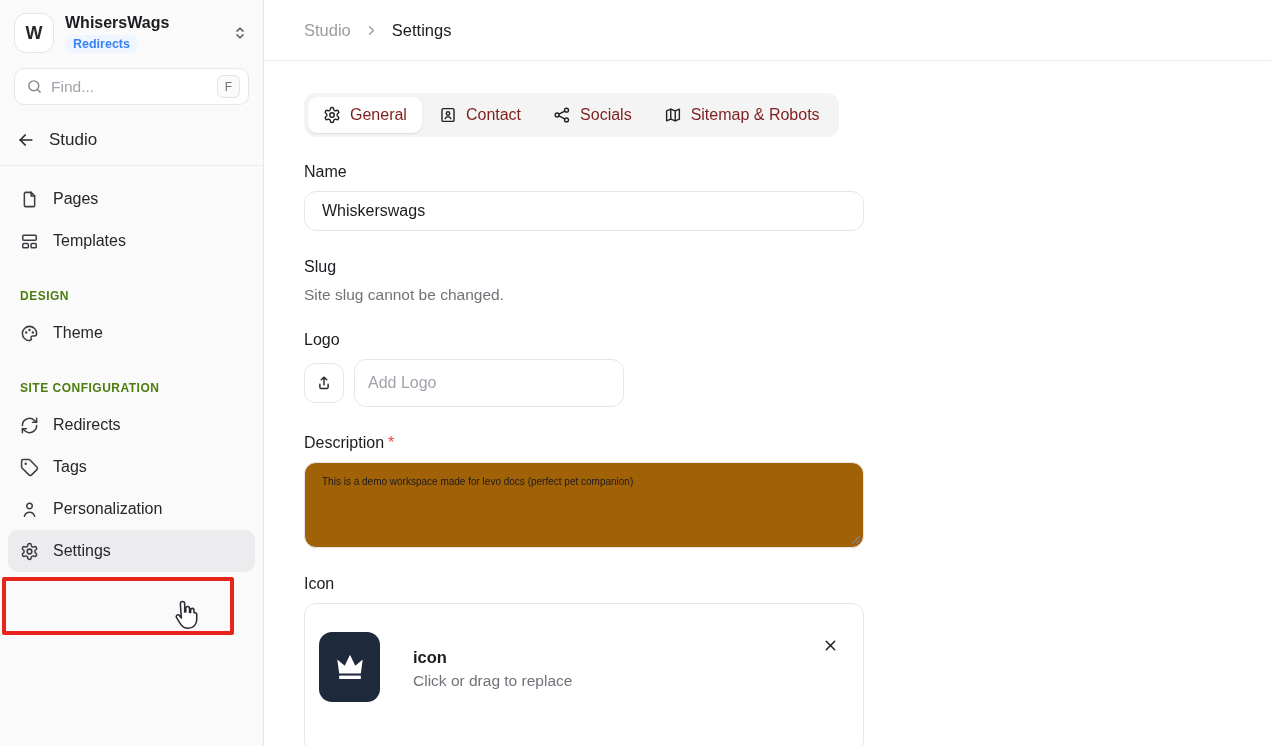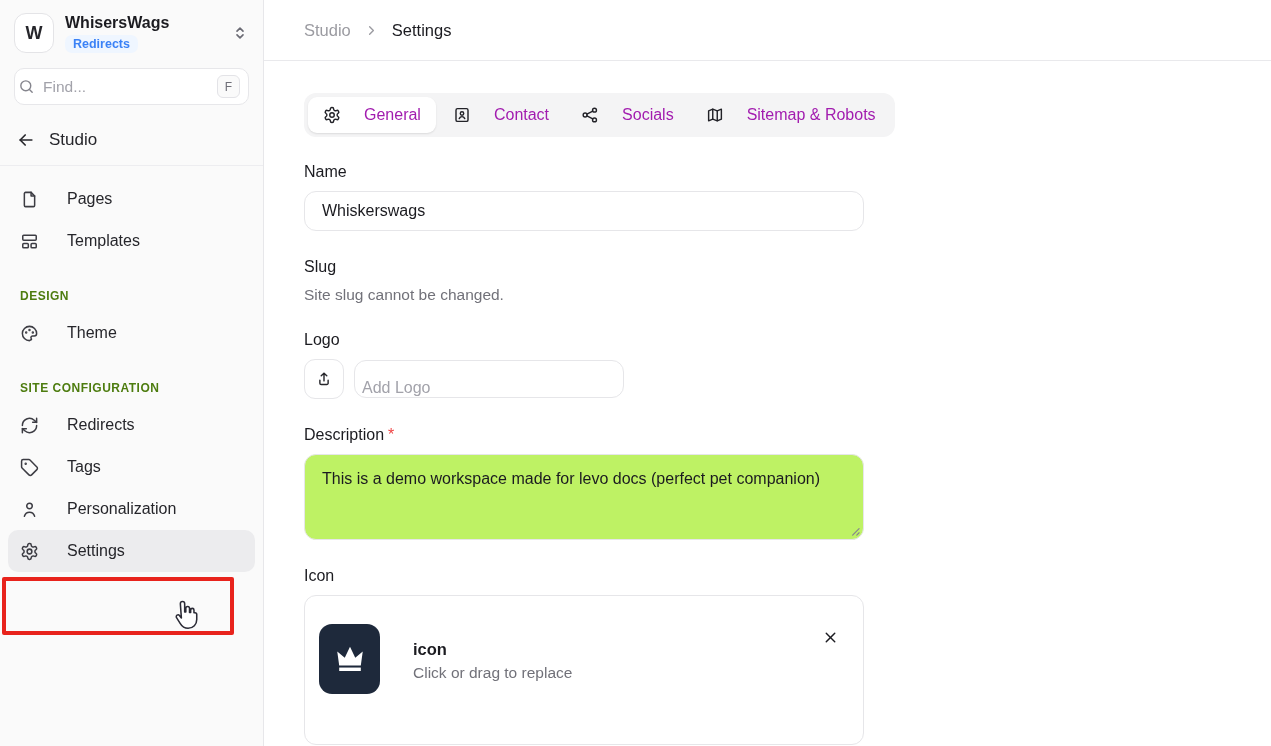--- a/index.html
+++ b/index.html
@@ -28,40 +28,40 @@
   .ws-name { font-size: 16px; font-weight: 700; color: #1b1b20; line-height: 1.2; }
   .ws-badge {
     display: inline-block; margin-top: 3px; font-size: 12.5px; font-weight: 600;
     color: #3b82f6; background: #eff6ff; border-radius: 7px; padding: 2px 8px;
   }
   .ws-caret { color: #6b6b74; flex-shrink: 0; }
 
   .search-box {
     margin: 9px 14px 0 14px; height: 37px; background: #ffffff;
     border: 1px solid #e7e7ea; border-radius: 10px;
-    display: flex; align-items: center; gap: 8px; padding: 0 8px 0 3px; cursor: text;
+    display: flex; align-items: center; gap: 8px; padding: 0 8px 0 11px; cursor: text;
   }
   .search-box .mag { color: #85858d; }
   .search-ph { flex: 1; font-size: 15.5px; color: #a2a2aa; }
   .kbd {
     width: 23px; height: 23px; border: 1px solid #e3e3e7; border-radius: 6px;
     background: #fafafa; font-size: 12px; color: #6f6f78;
     display: flex; align-items: center; justify-content: center;
   }
 
   .back-row {
     display: flex; align-items: center; gap: 13px;
     padding: 0 16px; margin-top: 21px; height: 28px;
     font-size: 17px; color: #26262b; cursor: pointer;
   }
   .sb-divider { border-bottom: 1px solid #ededf0; margin-top: 11px; }
 
   .nav { padding: 12px 8px 0 8px; }
   .nav-item {
-    display: flex; align-items: center; gap: 28px; height: 42px;
+    display: flex; align-items: center; gap: 14px; height: 42px;
     padding: 0 12px; border-radius: 10px; cursor: pointer;
     font-size: 16px; color: #26262b;
   }
   .nav-item .ic { color: #3c3c43; display: flex; }
   .nav-item.selected { background: #ececee; }
   .nav-header {
     font-size: 12px; font-weight: 700; letter-spacing: 0.5px;
     color: #4d7c0f; margin: 26px 12px 8px 12px; line-height: 16px;
   }
 
@@ -82,23 +82,23 @@
   .bc-sep { color: #9b9ba1; display: flex; }
   .bc-current { font-size: 16.5px; color: #1b1b20; font-weight: 500; }
 
   .content { padding: 32px 0 0 40px; }
 
   .tabbar {
     display: inline-flex; align-items: center; background: #f4f4f5;
     border-radius: 12px; padding: 4px; gap: 2px;
   }
   .tab {
-    display: flex; align-items: center; gap: 23px; border: none; background: transparent;
+    display: flex; align-items: center; gap: 9px; border: none; background: transparent;
     padding: 9px 15px; border-radius: 9px; font-size: 16px; font-weight: 500;
-    color: #a21caf; cursor: pointer; font-family: inherit;
+    color: #7f1d1d; cursor: pointer; font-family: inherit;
   }
   .tab.active { background: #ffffff; box-shadow: 0 1px 2px rgba(0,0,0,0.10); }
   .tab .ic { display: flex; color: #222228; }
 
   .field-label {
     font-size: 16px; color: #1b1b20; margin: 26px 0 10px 0; line-height: 19px;
   }
   .field-label.first { margin-top: 25px; }
   .req { color: #ef4444; margin-left: 4px; }
 
@@ -113,29 +113,29 @@
   .caret { display: inline-block; width: 1.5px; height: 20px; background: #111115; margin-left: 1px; }
   .helper { margin-top: 8px; font-size: 15.5px; color: #717179; }
 
   .logo-row { display: flex; align-items: center; gap: 10px; }
   .upload-btn {
     width: 40px; height: 40px; border: 1px solid #e6e6e9; border-radius: 11px;
     background: #ffffff; display: flex; align-items: center; justify-content: center;
     cursor: pointer; color: #26262b;
   }
   .logo-input {
-    width: 270px; height: 38px; border: 1px solid #e6e6e9; border-radius: 12px;
-    display: flex; align-items: flex-end; padding: 0 7px; font-size: 16px;
+    width: 270px; height: 48px; border: 1px solid #e6e6e9; border-radius: 12px;
+    display: flex; align-items: center; padding: 0 13px; font-size: 16px;
     color: #a2a2aa; cursor: text; background: #fff;
   }
 
   .textarea {
     width: 560px; height: 86px; border: 1px solid #e6e6e9; border-radius: 12px;
-    padding: 11px 17px; font-size: 16px; line-height: 1.6; color: #1b1b20;
-    position: relative; cursor: text; background: #bef264;
+    padding: 11px 17px; font-size: 10px; line-height: 1.6; color: #1b1b20;
+    position: relative; cursor: text; background: #a16207;
   }
   .resize-handle { position: absolute; right: 3px; bottom: 3px; color: #85858d; }
 
   .icon-card {
     width: 560px; min-height: 150px; border: 1px solid #e6e6e9; border-radius: 12px;
     margin-top: 0; padding: 28px 24px 28px 14px; position: relative;
     display: flex; align-items: flex-start; gap: 33px; background: #fff;
   }
   .icon-tile {
     width: 61px; height: 70px; background: #1e293b; border-radius: 13px;

